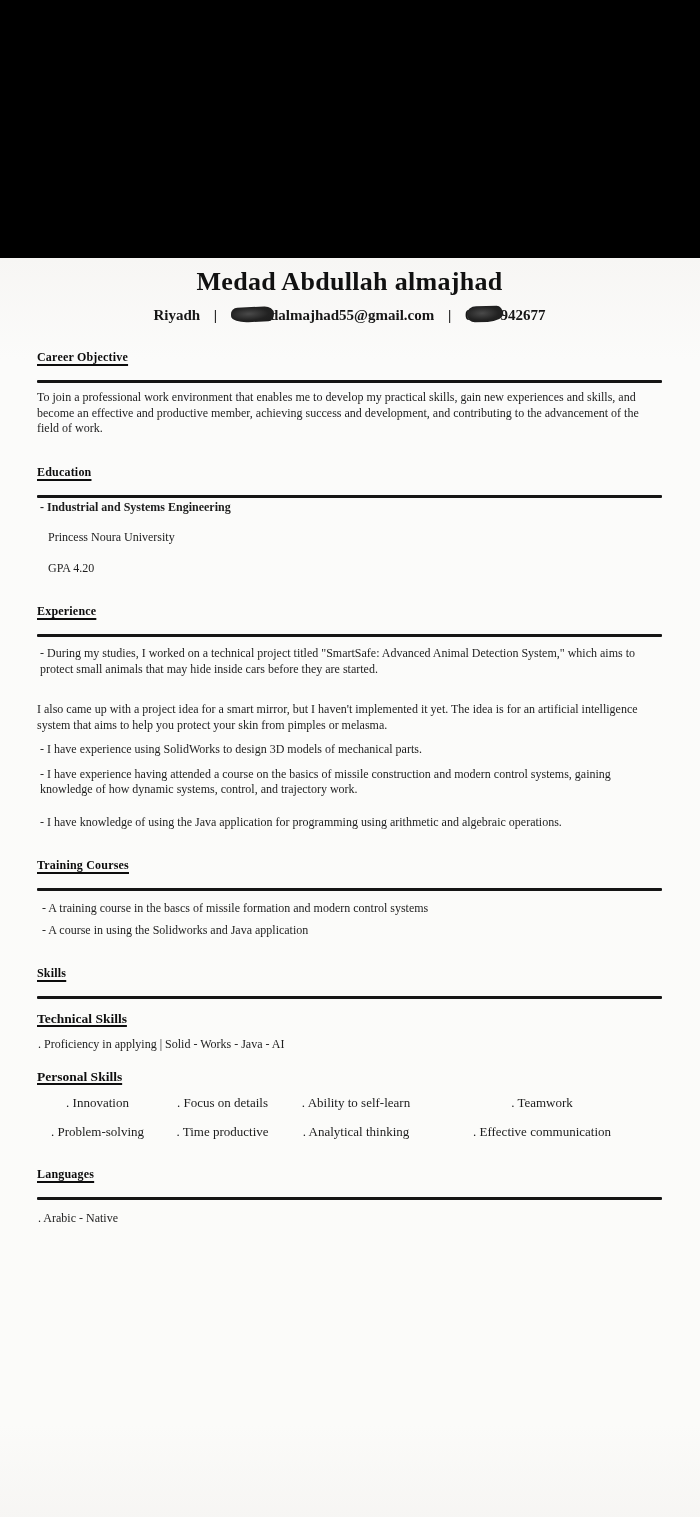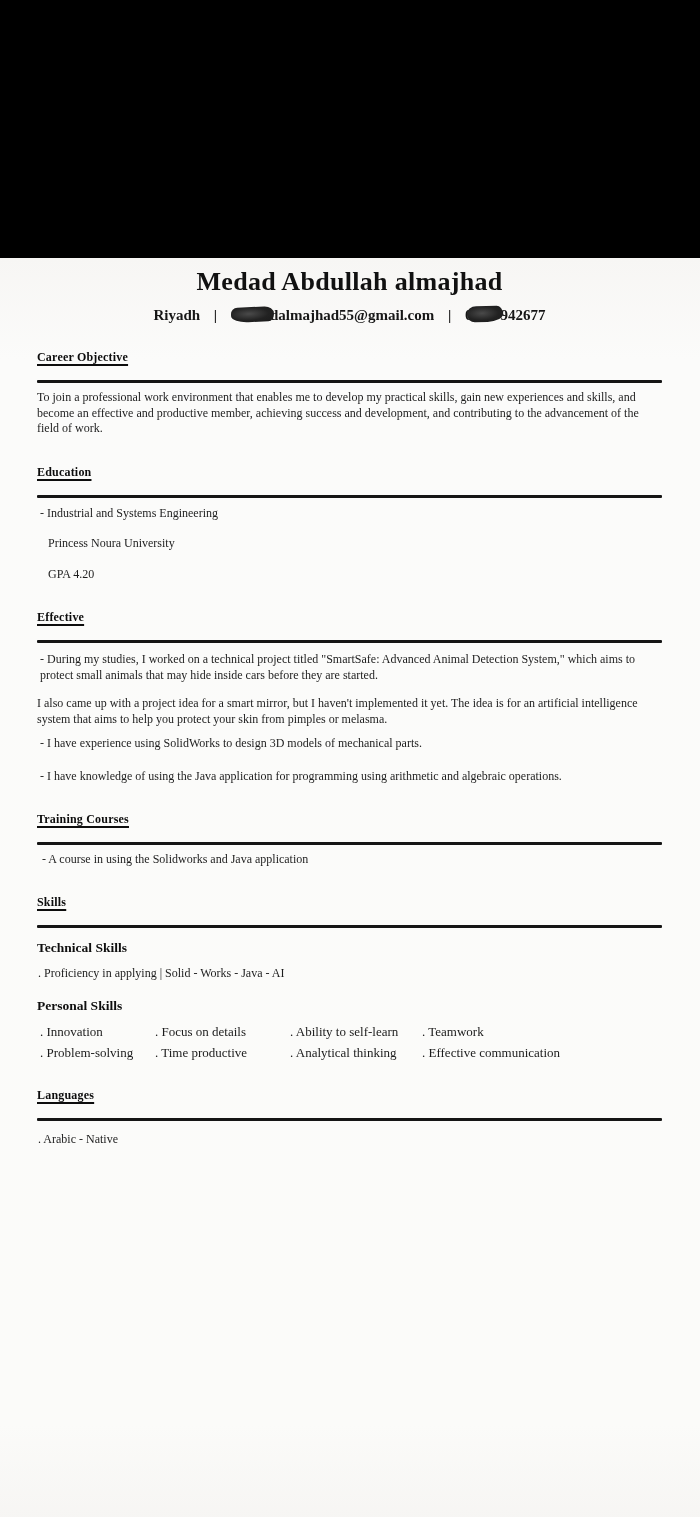--- a/index.html
+++ b/index.html
@@ -85,49 +85,51 @@
     font-size: 12px;
     line-height: 15.5px;
     color: #1d1d1d;
   }
 
   .mt-career  { margin-top: 26px; }
   .mt-rulegap { margin-top: 7px; }
 
   .mt-section { margin-top: 28px; }
 
-  .edu-degree { margin-top: 8px; font-weight: normal; padding-left: 3px; }
+  .edu-degree { margin-top: 2px; font-weight: bold; padding-left: 3px; }
   .edu-line   { margin-top: 15px; padding-left: 11px; }
 
   .exp-item   { margin-top: 9px; padding-left: 3px; }
-  .exp-item.no-dash { padding-left: 0; margin-top: 13px; }
+  .exp-item.no-dash { padding-left: 0; margin-top: 25px; }
   .exp-item.gap-lg  { margin-top: 17px; }
 
   .course-item { margin-top: 7px; padding-left: 5px; line-height: 15px; }
   .course-item.first { margin-top: 10px; }
 
   .subheading {
     margin-top: 12px;
     font-size: 13.5px;
     font-weight: bold;
     color: #0f0f0f;
+    text-decoration: underline;
     text-decoration-thickness: 1.5px;
     text-underline-offset: 2px;
   }
   .subheading.personal { margin-top: 16px; }
   .tech-item { margin-top: 10px; padding-left: 1px; }
 
   .skills-grid {
     margin-top: 10px;
     display: grid;
     grid-template-columns: 115px 135px 132px auto;
-    row-gap: 6px;
+    row-gap: 14px;
     font-size: 13px;
     line-height: 15px;
     padding-left: 3px;
+    text-align: center;
   }
 
   .lang-item { padding-left: 1px; }
   .lang-item.first  { margin-top: 11px; }
 
   
   .watermark {
     position: absolute;
     right: 3px;
     bottom: 4px;
@@ -160,31 +162,33 @@
 
   <div>
     <h2 class="section-heading mt-section">Education</h2>
     <div class="rule"></div>
     <div class="body-text edu-degree">- Industrial and Systems Engineering</div>
     <div class="body-text edu-line">Princess Noura University</div>
     <div class="body-text edu-line">GPA 4.20</div>
   </div>
 
   <div>
-    <h2 class="section-heading mt-section">Effective</h2>
+    <h2 class="section-heading mt-section">Experience</h2>
     <div class="rule"></div>
     <div class="body-text exp-item">- During my studies, I worked on a technical project titled "SmartSafe: Advanced Animal Detection System," which aims to protect small animals that may hide inside cars before they are started.</div>
     <div class="body-text exp-item no-dash">I also came up with a project idea for a smart mirror, but I haven't implemented it yet. The idea is for an artificial intelligence system that aims to help you protect your skin from pimples or melasma.</div>
     <div class="body-text exp-item">- I have experience using SolidWorks to design 3D models of mechanical parts.</div>
+    <div class="body-text exp-item">- I have experience having attended a course on the basics of missile construction and modern control systems, gaining knowledge of how dynamic systems, control, and trajectory work.</div>
     <div class="body-text exp-item gap-lg">- I have knowledge of using the Java application for programming using arithmetic and algebraic operations.</div>
   </div>
 
   <div>
     <h2 class="section-heading mt-section">Training Courses</h2>
     <div class="rule"></div>
+    <div class="body-text course-item first">- A training course in the bascs of missile formation and modern control systems</div>
     <div class="body-text course-item">- A course in using the Solidworks and Java application</div>
   </div>
 
   <div>
     <h2 class="section-heading mt-section">Skills</h2>
     <div class="rule"></div>
     <div class="subheading">Technical Skills</div>
     <div class="body-text tech-item">. Proficiency in applying | Solid - Works - Java - AI</div>
     <div class="subheading personal">Personal Skills</div>
     <div class="skills-grid">

